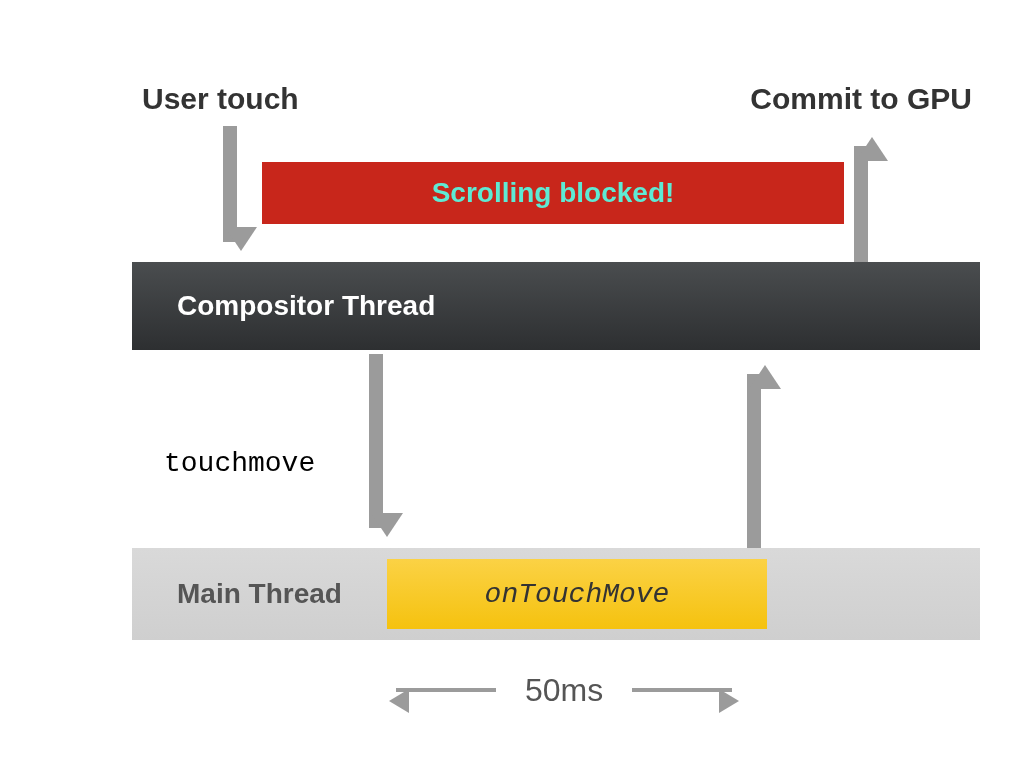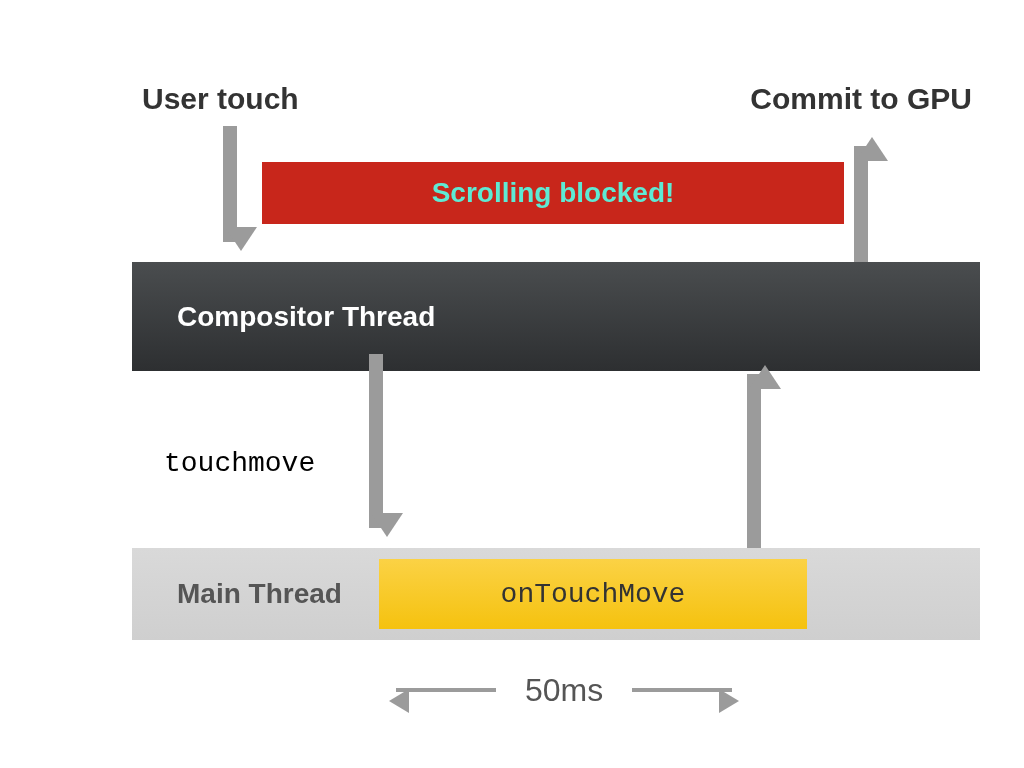--- a/index.html
+++ b/index.html
@@ -111,37 +111,37 @@
   <div class="v-arrow" style="left:179px; top:82px; height:116px;">
     <div class="head-down"></div>
   </div>
 
   <div class="v-arrow" style="left:810px; top:102px; height:116px;">
     <div class="head-up"></div>
   </div>
 
   <div class="blocked" style="left:218px; top:118px; width:582px; height:62px;">Scrolling blocked!</div>
 
-  <div class="compositor" style="left:88px; top:218px; width:848px; height:109px;">
+  <div class="compositor" style="left:88px; top:218px; width:848px; height:88px;">
     <span>Compositor Thread</span>
   </div>
 
   <div class="mono" style="left:120px; top:404px;">touchmove</div>
 
   <div class="v-arrow" style="left:325px; top:310px; height:174px;">
     <div class="head-down"></div>
   </div>
 
   <div class="v-arrow" style="left:703px; top:330px; height:174px;">
     <div class="head-up"></div>
   </div>
 
   <div class="mainbar" style="left:88px; top:504px; width:848px; height:92px;">
     <div class="segment-label">Main Thread</div>
-    <div class="segment-yellow" style="left:236px; width:428px;">
+    <div class="segment-yellow" style="left:244px; width:380px;font-style:italic;">
       <span>onTouchMove</span>
     </div>
   </div>
 
   <div class="h-span" style="left:352px; top:644px; width:100px;">
     <div class="head-left"></div>
   </div>
   <div class="duration" style="left:460px; top:628px; width:120px;">50ms</div>
   <div class="h-span" style="left:588px; top:644px; width:100px;">
     <div class="head-right"></div>

